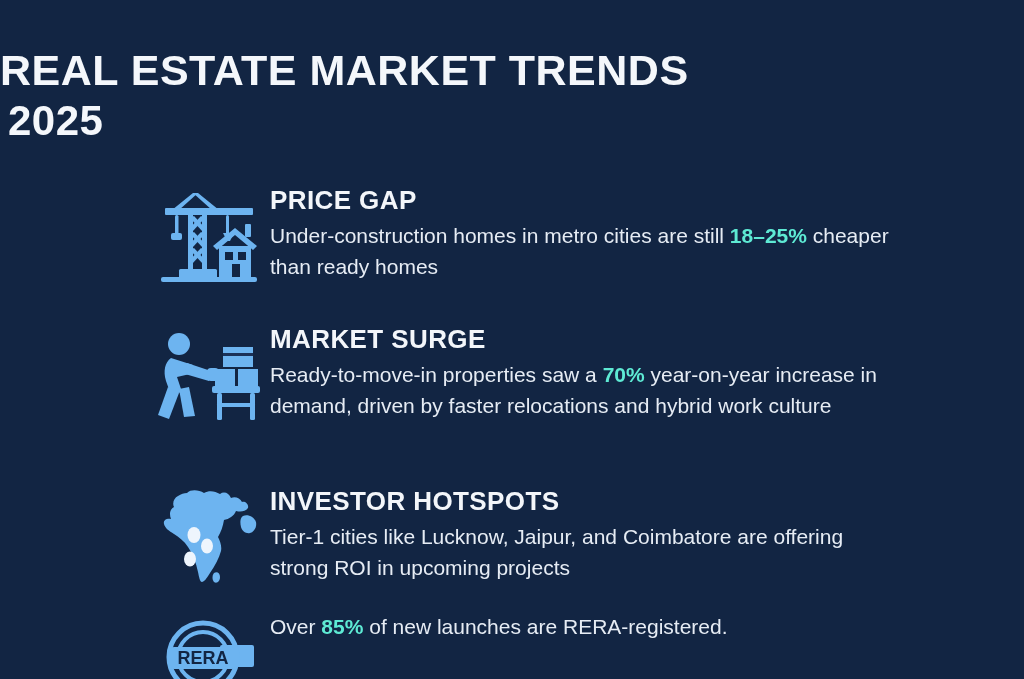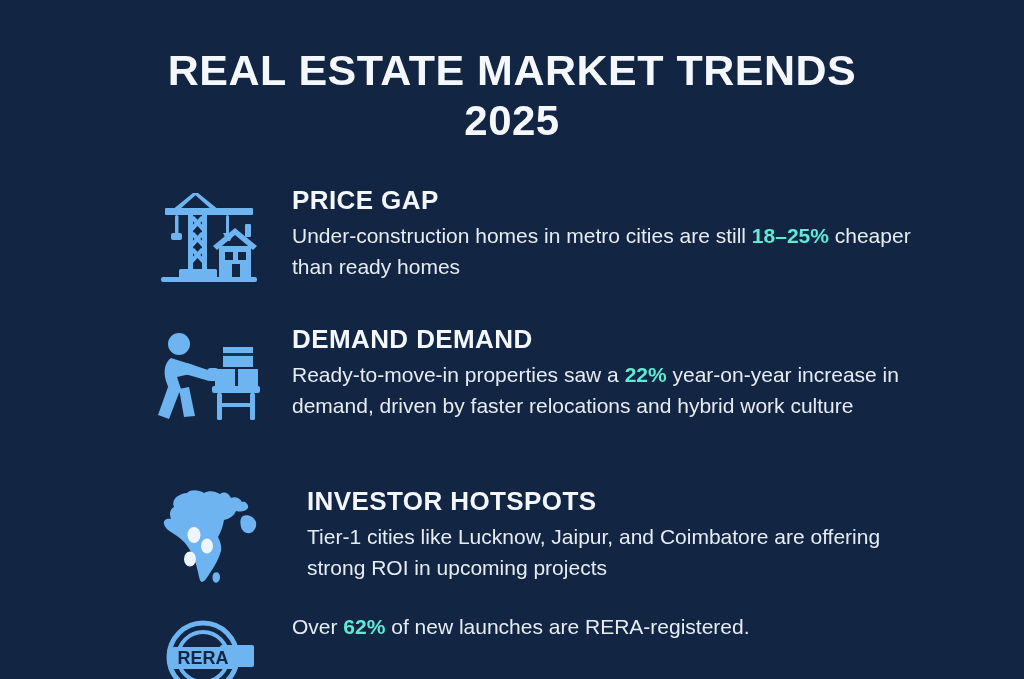--- a/index.html
+++ b/index.html
@@ -21,69 +21,69 @@
     background: #122543;
     overflow: hidden;
   }
 
   
   .title-block {
     position: absolute;
     top: 44px;
     left: 0;
     width: 1024px;
-    text-align: center;
+    text-align: left;
   }
   .title-line {
     display: block;
     color: #f4f7fb;
     font-weight: 700;
     font-size: 43px;
     line-height: 52px;
     letter-spacing: 0.5px;
     white-space: nowrap;
   }
   .title-line-2 {
     font-size: 42px;
     line-height: 50px;
+    margin-left: 8px;
   }
 
   
   .rows {
     position: absolute;
     top: 182px;
     left: 148px;
     width: 876px;
   }
   .row {
     position: relative;
     display: flex;
     align-items: flex-start;
   }
   .row-1 { height: 139px; }
   .row-2 { height: 162px; }
-  .row-3 { height: 126px; gap: 15px; }
+  .row-3 { height: 126px; }
   .row-4 { height: 120px; }
 
   .icon-cell {
     width: 122px;
     min-width: 122px;
     display: flex;
     align-items: flex-start;
     justify-content: center;
     padding-top: 6px;
   }
   .row-2 .icon-cell { padding-top: 10px; }
   .row-3 .icon-cell { padding-top: 4px; }
   .row-4 .icon-cell { padding-top: 10px; }
 
   .text-cell {
     flex: 1;
     padding-top: 2px;
-    margin-left: 22px;
   }
 
   .sec-heading {
     color: #f3f6fa;
     font-size: 26px;
     font-weight: 700;
     line-height: 32px;
     letter-spacing: 0.4px;
     margin: 0 0 4px 0;
     white-space: nowrap;
@@ -192,22 +192,22 @@
               <rect x="66" y="22" width="30" height="3" fill="#1b3157"></rect>
 
               <path d="M58 38 h20 v17 h-20 z"></path>
 
               <path d="M81 38 h20 v17 h-20 z"></path>
             </g>
           </svg>
         </span>
       </div>
       <div class="text-cell">
-        <div class="sec-heading">DEMAND DEMAND</div>
-        <p class="sec-body">Ready-to-move-in properties saw a <b>22%</b> year-on-year increase in demand, driven by faster relocations and hybrid work culture</p>
+        <div class="sec-heading">MARKET SURGE</div>
+        <p class="sec-body">Ready-to-move-in properties saw a <b>70%</b> year-on-year increase in demand, driven by faster relocations and hybrid work culture</p>
       </div>
     </div>
 
     <div class="row row-3">
       <div class="icon-cell">
         <span>
           <svg width="104" height="98" viewBox="0 0 104 98" fill="none">
             <g>
               <path fill="#6db4f0" d="M30 6 C34 2 42 3 47 6 C52 3 58 4 63 7 C67 4 72 6 74 11
                 C78 9 83 11 85 15 C88 14 92 17 91 21 C88 25 83 25 79 24
@@ -247,18 +247,18 @@
 
               <circle cx="46" cy="38" r="25" stroke="#6db4f0" stroke-width="4" fill="none"></circle>
 
               <rect x="14" y="28" width="64" height="22" rx="3" fill="#6db4f0"></rect>
               <text x="46" y="45" text-anchor="middle" font-family="'Liberation Sans', sans-serif" font-size="18" font-weight="700" fill="#122543">RERA</text>
             </g>
           </svg>
         </span>
       </div>
       <div class="text-cell">
-        <p class="sec-body">Over <b>62%</b> of new launches are RERA-registered.</p>
+        <p class="sec-body">Over <b>85%</b> of new launches are RERA-registered.</p>
       </div>
     </div>
 
   </div>
 </div>
 
 </body></html>

